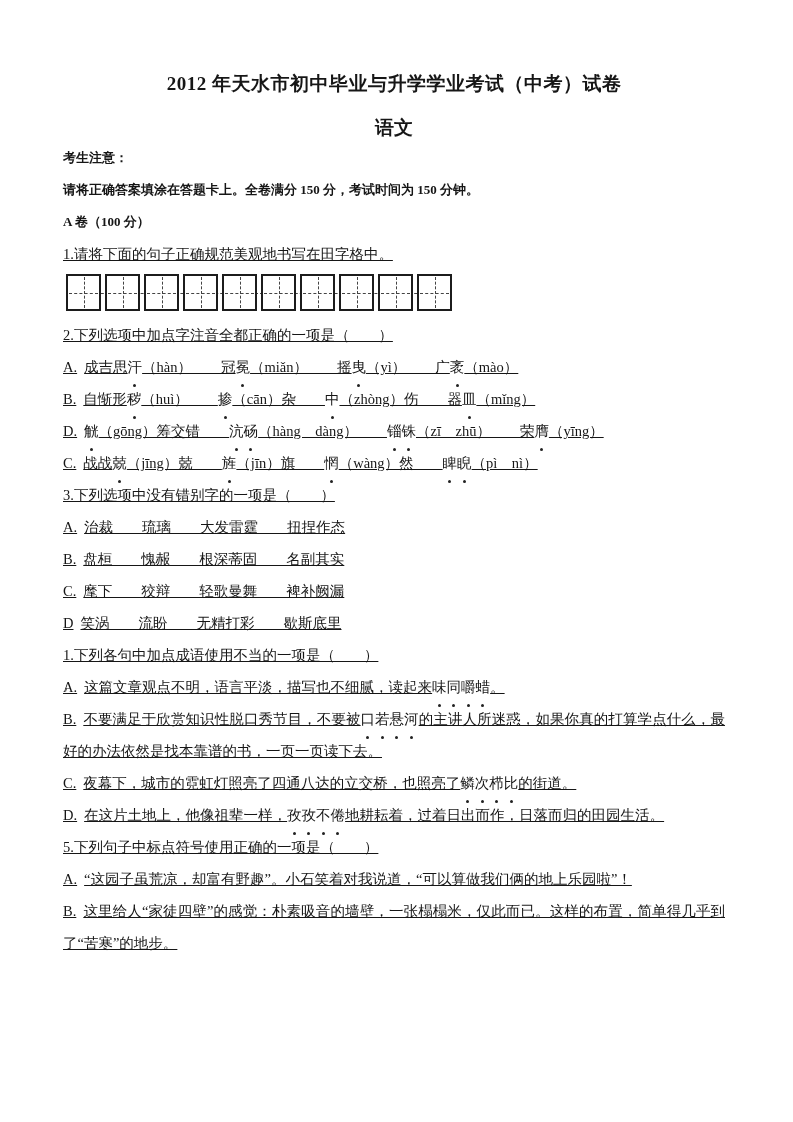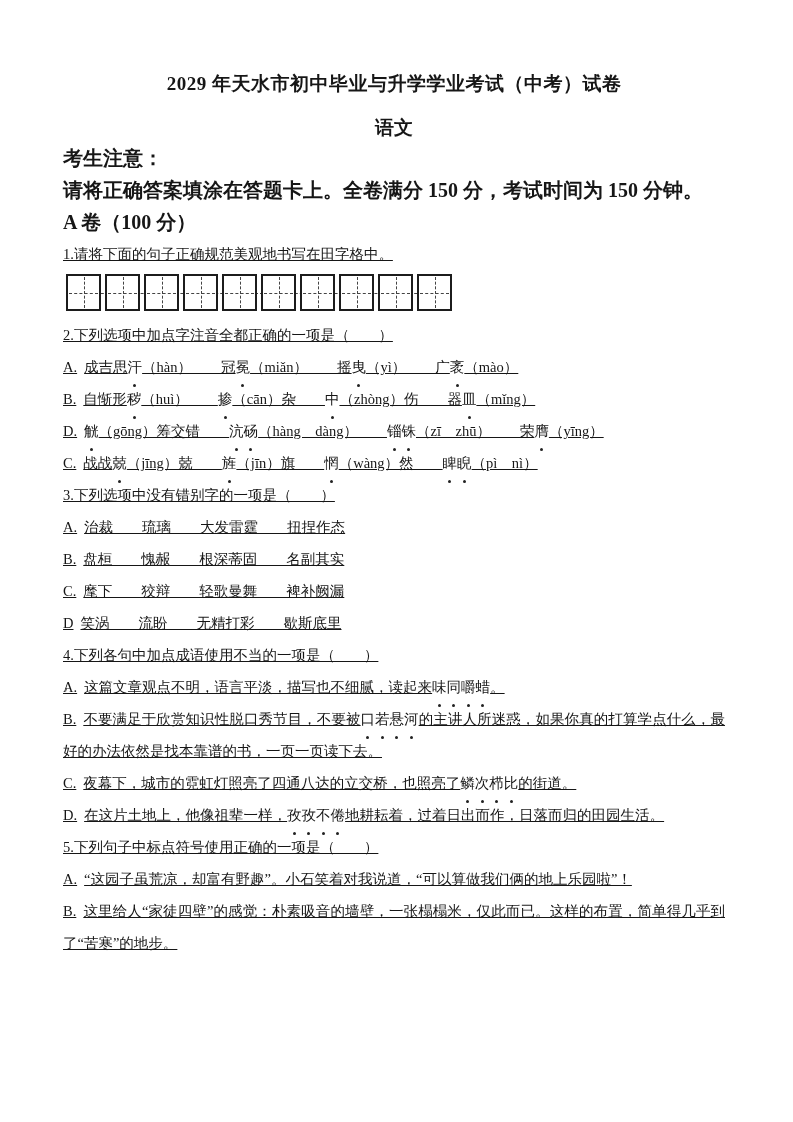--- a/index.html
+++ b/index.html
@@ -19,21 +19,21 @@
     font-size:19px;font-weight:700;
     text-align:center;line-height:28px;
     letter-spacing:0.5px;
   }
   .subject{
     margin:16px 0 0 0;
     font-size:19px;font-weight:700;
     text-align:center;line-height:28px;
   }
   p.line{margin:0;line-height:32px;font-size:14.5px;}
-  p.bold{font-weight:700;font-size:20px;}
+  p.bold{font-weight:700;font-size:13px;}
   p.center{text-align:left;}
   .notice-heading{margin-top:8px;}
   .stem{white-space:pre-wrap;}
   .opt{text-align:justify;}
   .opt-label{margin-right:7px;}
   .opt-text{white-space:pre-wrap;}
   section{margin:0;padding:0;text-decoration:underline;}
   
   .tianzige{
     position:relative;
@@ -73,21 +73,21 @@
   .stray{
     position:absolute;left:64px;top:686px;
     font-size:12px;color:#333;line-height:12px;
   }
 </style>
 </head>
 <body>
 
 <div class="page">
 
-  <h1 class="title">2029 年天水市初中毕业与升学学业考试（中考）试卷</h1>
+  <h1 class="title">2012 年天水市初中毕业与升学学业考试（中考）试卷</h1>
   <h2 class="subject">语文</h2>
 
   <p class="line bold notice-heading">考生注意：</p>
   <p class="line bold">请将正确答案填涂在答题卡上。全卷满分 150 分，考试时间为 150 分钟。</p>
   <p class="line bold center">A 卷（100 分）</p>
 
   <section>
     <p class="line stem">1.请将下面的句子正确规范美观地书写在田字格中。</p>
     <div class="tianzige">
         <div class="tcell"></div>
@@ -113,21 +113,21 @@
 
   <section>
     <p class="line stem">3.下列选项中没有错别字的一项是（　　）</p>
     <p class="line opt"><span class="opt-label">A.</span><span class="opt-text">治裁　　琉璃　　大发雷霆　　扭捏作态</span></p>
     <p class="line opt"><span class="opt-label">B.</span><span class="opt-text">盘桓　　愧赧　　根深蒂固　　名副其实</span></p>
     <p class="line opt"><span class="opt-label">C.</span><span class="opt-text">麾下　　狡辩　　轻歌曼舞　　裨补阙漏</span></p>
     <p class="line opt"><span class="opt-label">D</span><span class="opt-text">笑涡　　流盼　　无精打彩　　歇斯底里</span></p>
   </section>
 
   <section>
-    <p class="line stem">4.下列各句中加点成语使用不当的一项是（　　）</p>
+    <p class="line stem">1.下列各句中加点成语使用不当的一项是（　　）</p>
     <p class="line opt"><span class="opt-label">A.</span><span class="opt-text">这篇文章观点不明，语言平淡，描写也不细腻，读起来<span class="dotchar">味</span><span class="dotchar">同</span><span class="dotchar">嚼</span><span class="dotchar">蜡</span>。</span></p>
     <p class="line opt"><span class="opt-label">B.</span><span class="opt-text">不要满足于欣赏知识性脱口秀节目，不要被<span class="dotchar">口</span><span class="dotchar">若</span><span class="dotchar">悬</span><span class="dotchar">河</span>的主讲人所迷惑，如果你真的打算学点什么，最好的办法依然是找本靠谱的书，一页一页读下去。</span></p>
     <p class="line opt"><span class="opt-label">C.</span><span class="opt-text">夜幕下，城市的霓虹灯照亮了四通八达的立交桥，也照亮了<span class="dotchar">鳞</span><span class="dotchar">次</span><span class="dotchar">栉</span><span class="dotchar">比</span>的街道。</span></p>
     <p class="line opt"><span class="opt-label">D.</span><span class="opt-text">在这片土地上，他像祖辈一样，<span class="dotchar">孜</span><span class="dotchar">孜</span><span class="dotchar">不</span><span class="dotchar">倦</span>地耕耘着，过着日出而作，日落而归的田园生活。</span></p>
   </section>
 
   <section>
     <p class="line stem">5.下列句子中标点符号使用正确的一项是（　　）</p>
     <p class="line opt"><span class="opt-label">A.</span><span class="opt-text">“这园子虽荒凉，却富有野趣”。小石笑着对我说道，“可以算做我们俩的地上乐园啦”！</span></p>
     <p class="line opt"><span class="opt-label">B.</span><span class="opt-text">这里给人“家徒四壁”的感觉：朴素吸音的墙壁，一张榻榻米，仅此而已。这样的布置，简单得几乎到了“苦寒”的地步。</span></p>

